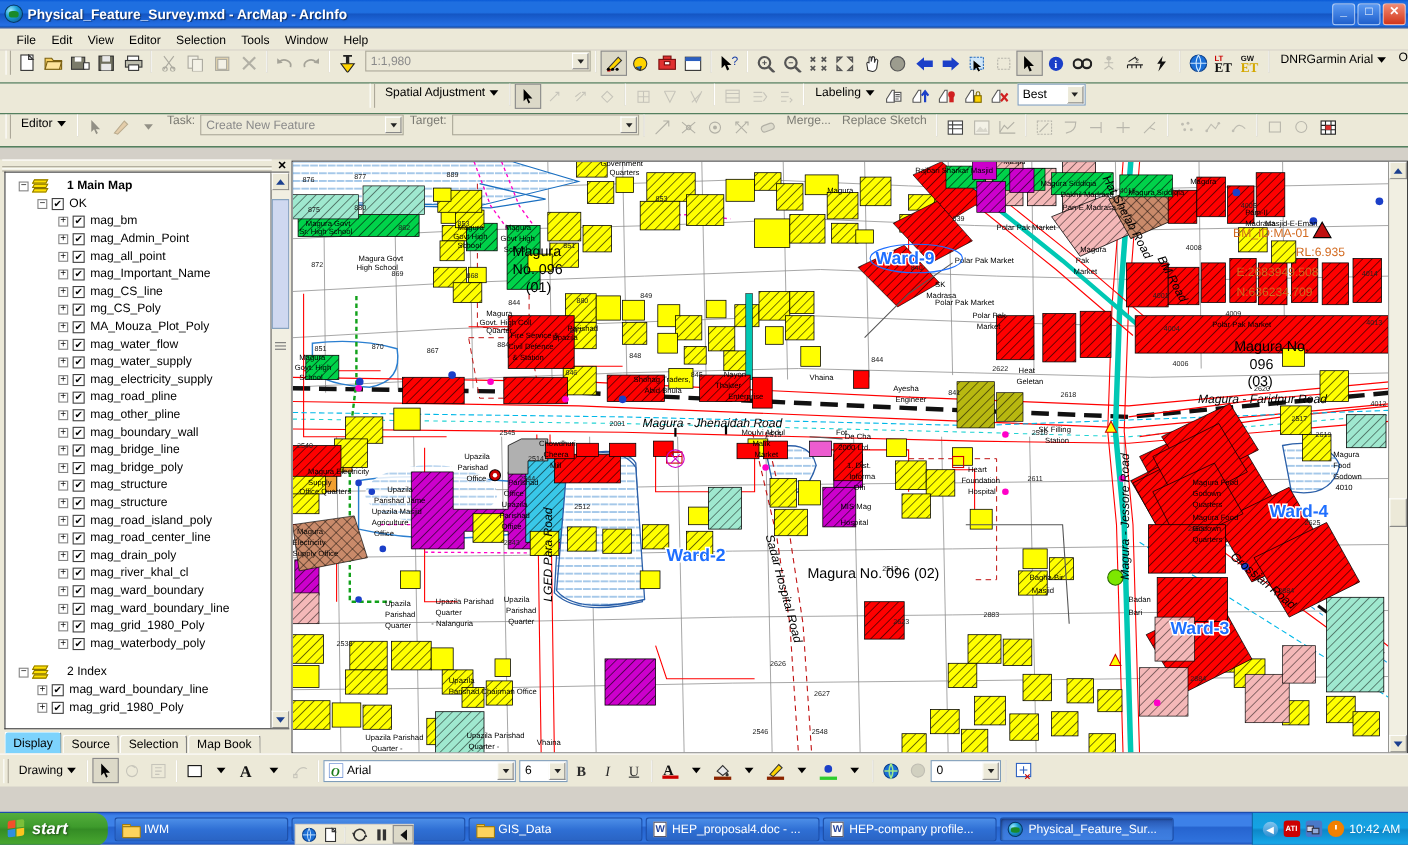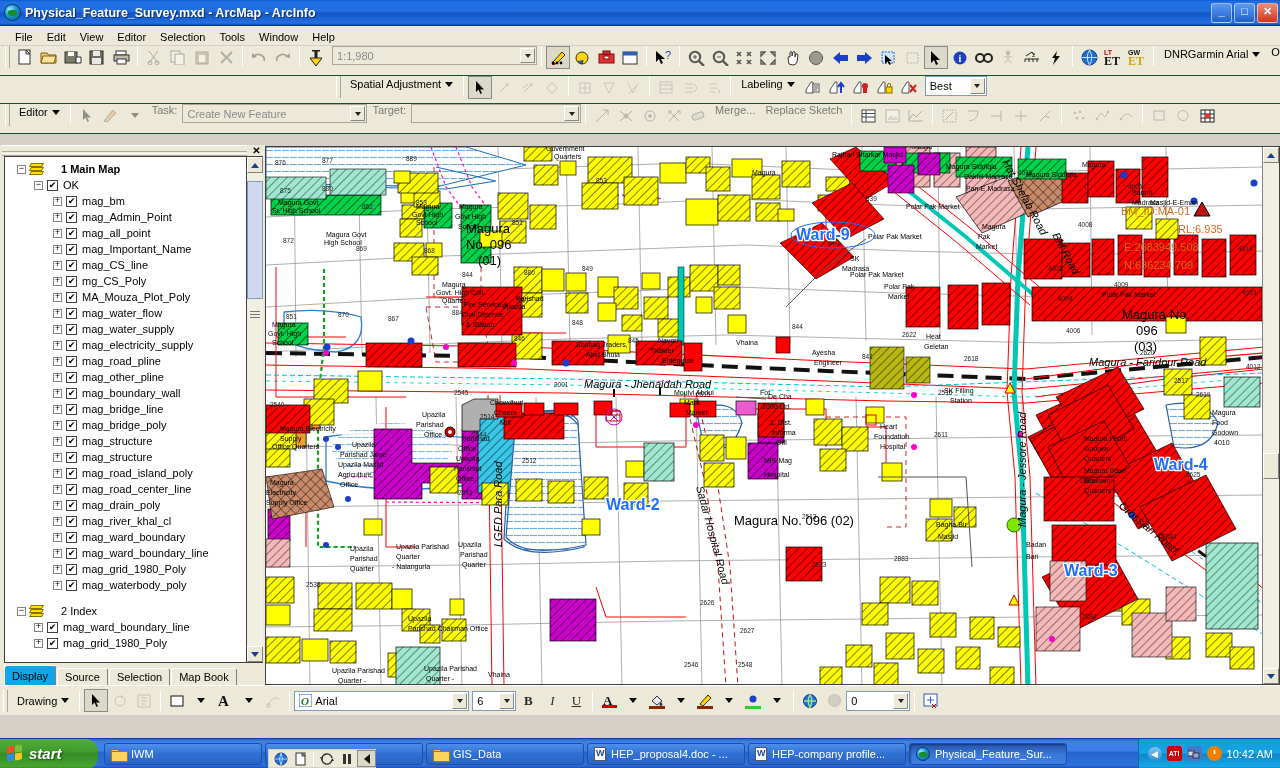--- a/index.html
+++ b/index.html
@@ -148,21 +148,21 @@
     transform: skewX(-28deg);
   }
   .stack-icon i:nth-child(1){ top:0; } .stack-icon i:nth-child(2){ top:4px; } .stack-icon i:nth-child(3){ top:8px; }
 
   .toc-tabs { height:22px; display:flex; align-items:flex-end; padding-left:4px; gap:1px; }
   .toc-tab {
     height:17px; padding:0 7px; font-size:11px; display:flex;align-items:center;
     background:#ece9d8; border:1px solid #fff; border-right-color:#808080; border-bottom:none;
     border-radius:3px 3px 0 0; color:#000;
   }
-  .toc-tab.active { height:20px; background:#0ea5e9; font-weight:normal; border-color:#fff #808080 #ece9d8 #fff; }
+  .toc-tab.active { height:20px; background:#7dd3fc; font-weight:normal; border-color:#fff #808080 #ece9d8 #fff; }
 
   
   .map-wrap { flex:1; position:relative; background:#fff; border:1px solid #404040; margin:1px 0 0 0; overflow:hidden; }
   .map-canvas { position:absolute; left:0; top:0; right:17px; bottom:0; overflow:hidden; background:#fff; }
   .map-svg { position:absolute; left:0; top:0; }
   .map-vscroll { position:absolute; right:0; top:0; bottom:0; width:17px; background:#ece9d8; border-left:1px solid #808080; display:flex; flex-direction:column; }
 
   
   .anim-bar {
     position:absolute; left:268px; bottom:0; height:19px; width:108px;

